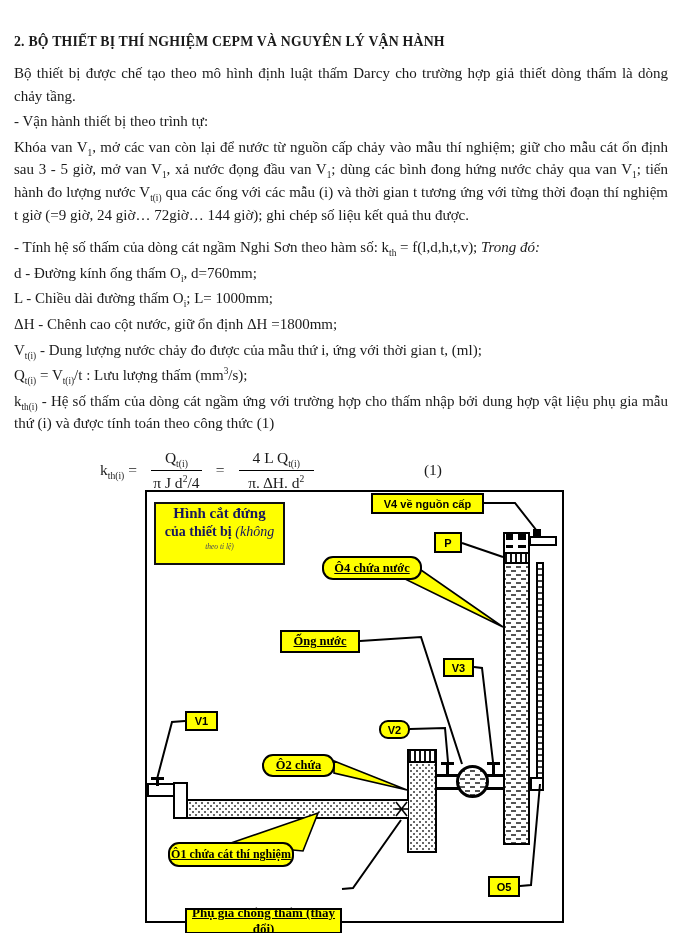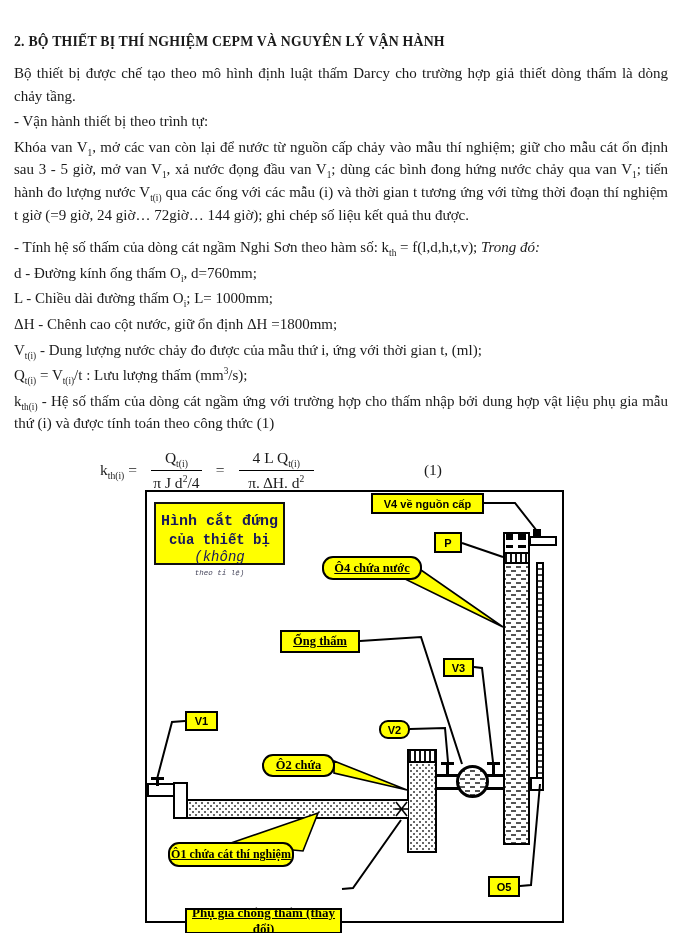--- a/index.html
+++ b/index.html
@@ -27,22 +27,22 @@
   .ylabel{
     background:var(--yellow);border:2px solid #000;color:#000;
     display:flex;align-items:center;justify-content:center;text-align:center;
     font-family:"Liberation Sans", sans-serif;font-weight:bold;font-size:11px;
     z-index:6;
   }
   .ylabel.serif{font-family:"Liberation Serif", serif;font-size:12.5px;text-decoration:underline;}
   .ylabel.round{border-radius:11px;}
   .titlebox{
     left:154px;top:502px;width:131px;height:63px;background:var(--yellow);
-    border:2px solid #111;z-index:6;text-align:center;padding-top:9px;
-    color:var(--navy);font-family:Liberation Mono, monospace;line-height:1.25;
+    border:2px solid #111;z-index:6;text-align:center;padding-top:0;
+    color:var(--navy);font-family:Liberation Serif, serif;line-height:1.25;
   }
   .titlebox .t1{font-size:15px;font-weight:bold;}
   .titlebox .t2{font-size:14px;font-weight:bold;}
   .titlebox .t2 i{font-weight:normal;}
   .titlebox .t3{font-size:7.5px;font-style:italic;color:#44445a;margin-top:2px;}
   
   .dots{
     background-color:#fefefe;
     background-image:
       radial-gradient(circle at 2px 2px, #666 1px, transparent 1.35px),
@@ -150,20 +150,20 @@
 </svg>
 
 <div class="abs titlebox">
   <div class="t1">Hình cắt đứng</div>
   <div class="t2"><span>của thiết bị </span><i>(không</i></div>
   <div class="t3">theo tỉ lệ)</div>
 </div>
 <div class="abs ylabel" style="left:371px;top:493px;width:113px;height:21px;">V4 về nguồn cấp</div>
 <div class="abs ylabel" style="left:434px;top:532px;width:28px;height:21px;">P</div>
 <div class="abs ylabel serif round" style="left:322px;top:556px;width:100px;height:24px;">Ô4 chứa nước</div>
-<div class="abs ylabel serif" style="left:280px;top:630px;width:80px;height:23px;">Ống thấm</div>
+<div class="abs ylabel serif" style="left:280px;top:630px;width:80px;height:23px;">Ống nước</div>
 <div class="abs ylabel" style="left:443px;top:658px;width:31px;height:19px;">V3</div>
 <div class="abs ylabel" style="left:185px;top:711px;width:33px;height:20px;">V1</div>
 <div class="abs ylabel" style="left:379px;top:720px;width:31px;height:19px;border-radius:9px;">V2</div>
 <div class="abs ylabel serif round" style="left:262px;top:754px;width:73px;height:23px;">Ô2 chứa</div>
 <div class="abs ylabel serif round" style="left:168px;top:842px;width:126px;height:25px;font-size:12px;">Ô1 chứa cát thí nghiệm</div>
 <div class="abs ylabel serif" style="left:185px;top:876px;width:157px;height:26px;font-size:13px;margin-top:32px;">Phụ gia chống thấm (thay đổi)</div>
 <div class="abs ylabel" style="left:488px;top:876px;width:32px;height:21px;">O5</div>
 
 </body></html>

